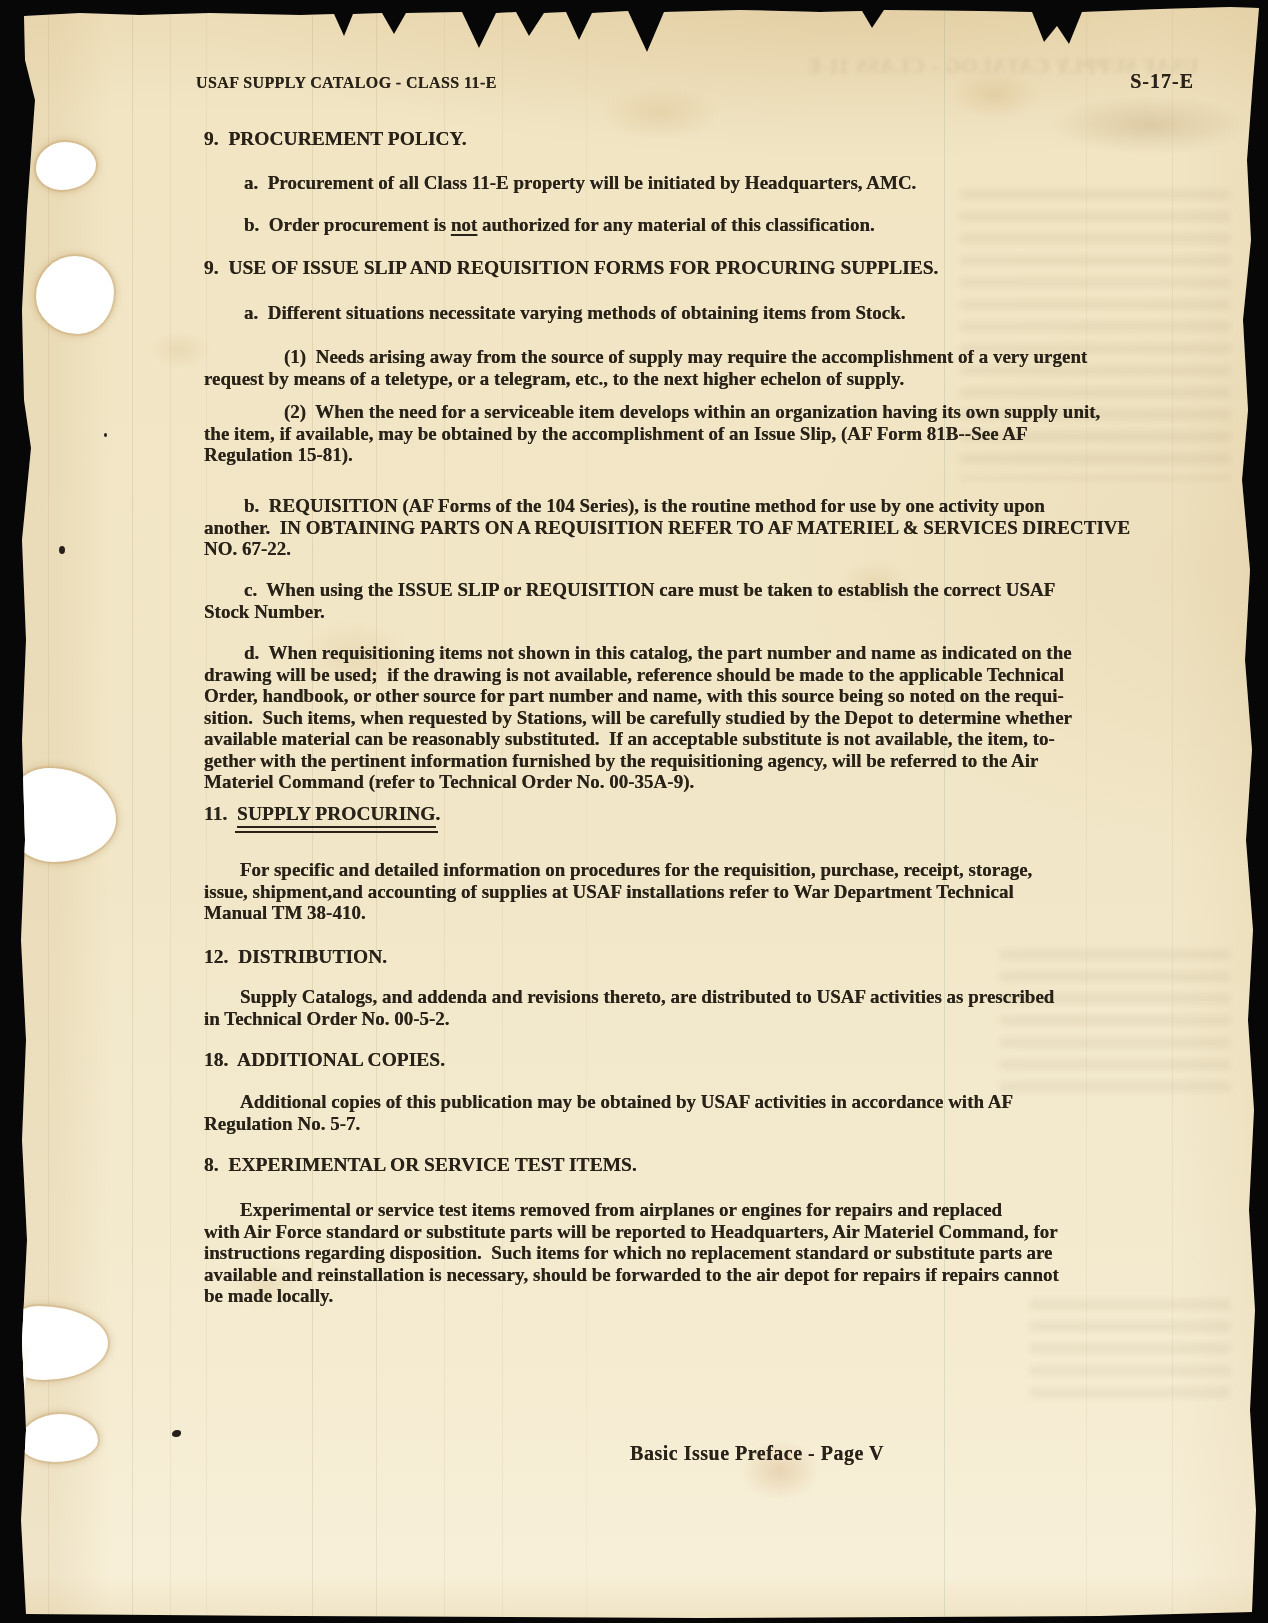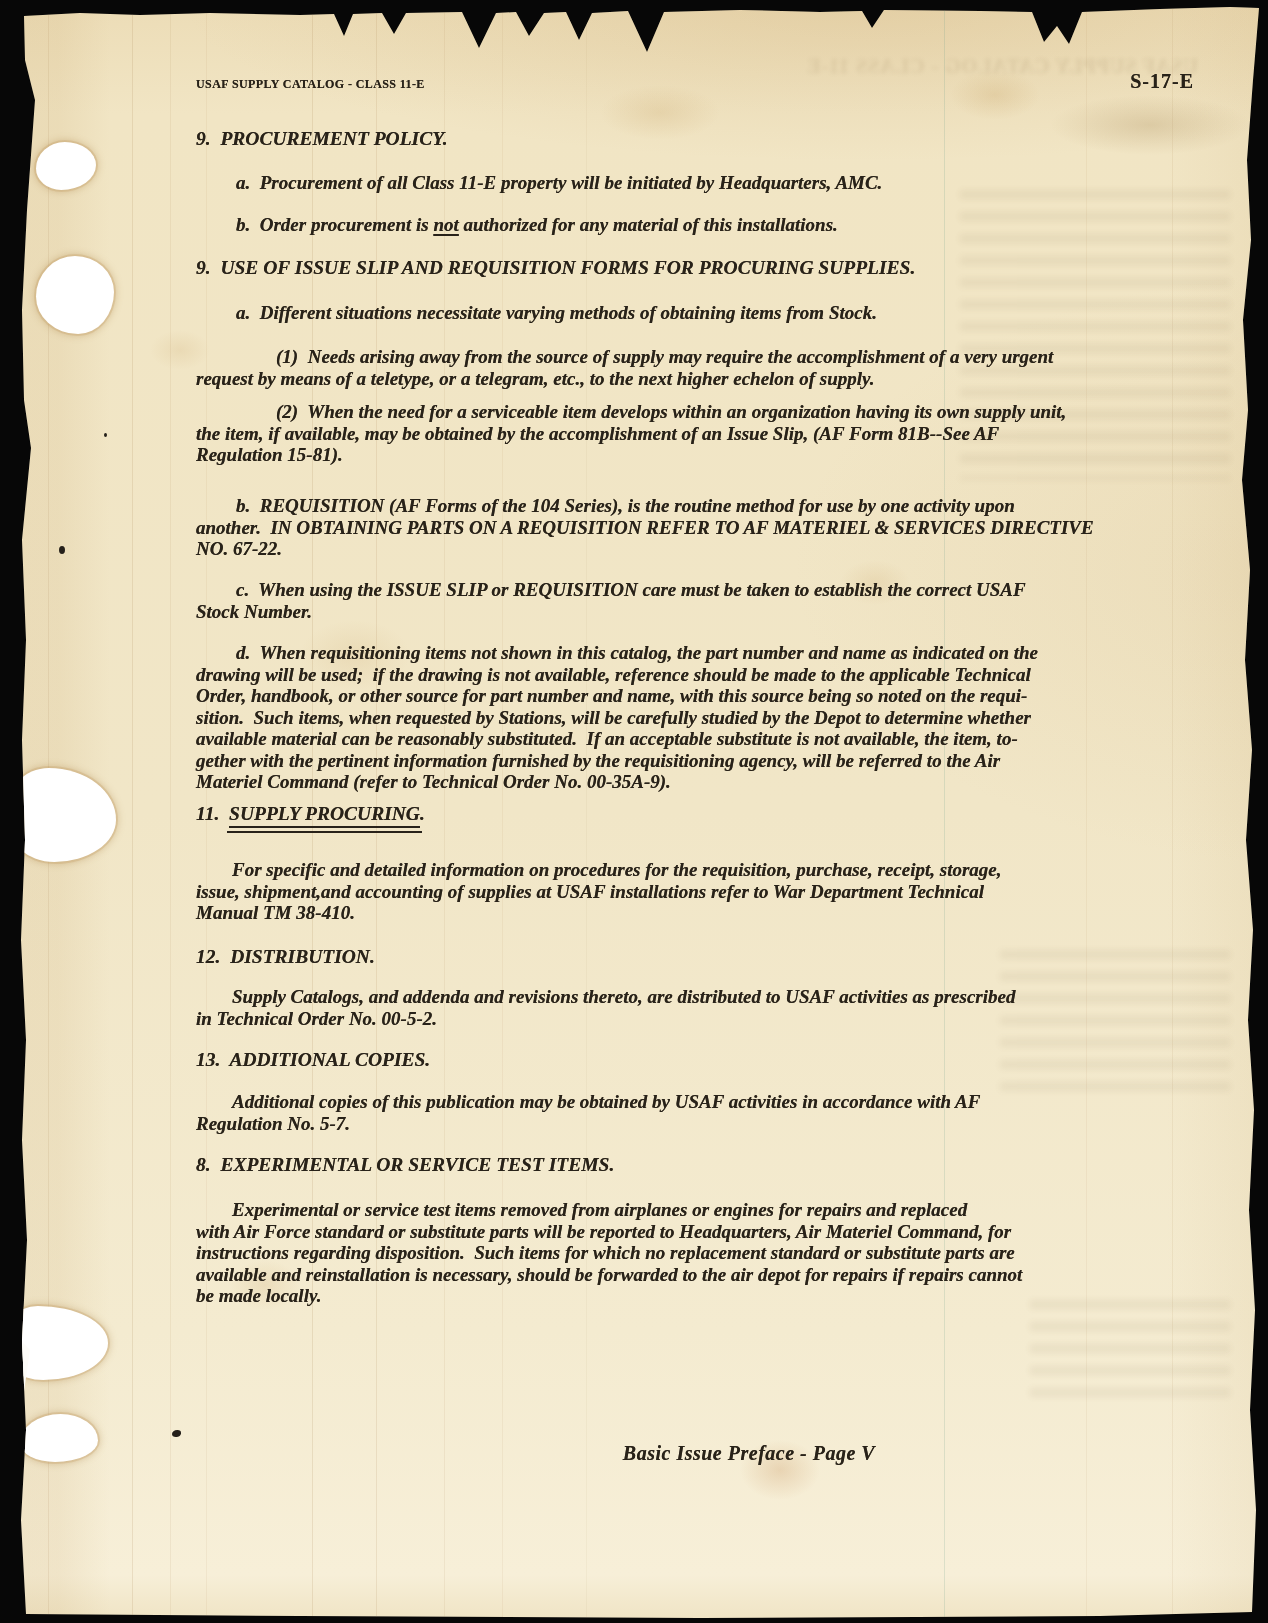--- a/index.html
+++ b/index.html
@@ -40,28 +40,28 @@
   .speck{position:absolute;background:#25201a;border-radius:50%;}
   .ghost-header{
     position:absolute;top:55px;right:70px;width:520px;
     transform:scaleX(-1);filter:blur(2px);opacity:.13;color:#7a5f38;
     font-weight:bold;font-size:20px;letter-spacing:1px;white-space:nowrap;
   }
   .ghost-block{position:absolute;opacity:.07;filter:blur(3px);
     background:repeating-linear-gradient(180deg, #6b5432 0 9px, transparent 9px 22px);}
   
   .content{position:absolute;left:196px;top:0;width:1010px;color:#282219;}
-  .blk{position:absolute;left:0;width:100%;white-space:pre-wrap;
+  .blk{position:absolute;left:8px;width:100%;white-space:pre-wrap;
        font-weight:bold;font-size:19px;line-height:21.5px;
-       text-shadow:0 0 .5px rgba(45,35,22,.75);font-style:italic;}
+       text-shadow:0 0 .5px rgba(45,35,22,.75);}
   .blk.h{font-size:19.5px;}
   .hdr{display:flex;justify-content:space-between;align-items:baseline;
        position:absolute;top:70px;left:0;width:100%;font-weight:bold;
        text-shadow:0 0 .5px rgba(45,35,22,.75);}
-  .hdr .t{font-size:12px;letter-spacing:.4px;}
+  .hdr .t{font-size:16px;letter-spacing:.4px;}
   .hdr .c{font-size:20px;margin-right:12px;letter-spacing:1px;}
   .i36{text-indent:36px;} .i40{text-indent:40px;} .i80{text-indent:80px;}
   .u{text-decoration:underline;text-decoration-thickness:2px;text-underline-offset:3px;}
   .uu{position:relative;border-bottom:2.5px solid currentColor;padding-bottom:2px;}
   .uu::after{content:"";position:absolute;left:-2px;right:-2px;bottom:-7px;height:2.5px;background:currentColor;}
   .footer{text-align:center;padding-left:48px;font-size:20px;letter-spacing:.5px;}
 </style>
 </head>
 <body>
 
@@ -108,21 +108,21 @@
 
   <div class="content">
 
     <div class="hdr">
       <span class="t">USAF SUPPLY CATALOG - CLASS 11-E</span>
       <span class="c">S-17-E</span>
     </div>
 
     <div class="blk h" style="top:128px">9.  PROCUREMENT POLICY.</div>
     <div class="blk i40" style="top:172px">a.  Procurement of all Class 11-E property will be initiated by Headquarters, AMC.</div>
-    <div class="blk i40" style="top:214px"><span>b.  Order procurement is </span><span class="u">not</span><span> authorized for any material of this installations.</span></div>
+    <div class="blk i40" style="top:214px"><span>b.  Order procurement is </span><span class="u">not</span><span> authorized for any material of this classification.</span></div>
 
     <div class="blk h" style="top:257px">9.  USE OF ISSUE SLIP AND REQUISITION FORMS FOR PROCURING SUPPLIES.</div>
     <div class="blk i40" style="top:302px">a.  Different situations necessitate varying methods of obtaining items from Stock.</div>
     <div class="blk i80" style="top:346px">(1)  Needs arising away from the source of supply may require the accomplishment of a very urgent
 request by means of a teletype, or a telegram, etc., to the next higher echelon of supply.</div>
     <div class="blk i80" style="top:401px">(2)  When the need for a serviceable item develops within an organization having its own supply unit,
 the item, if available, may be obtained by the accomplishment of an Issue Slip, (AF Form 81B--See AF
 Regulation 15-81).</div>
     <div class="blk i40" style="top:495px">b.  REQUISITION (AF Forms of the 104 Series), is the routine method for use by one activity upon
 another.  IN OBTAINING PARTS ON A REQUISITION REFER TO AF MATERIEL &amp; SERVICES DIRECTIVE
@@ -139,21 +139,21 @@
 
     <div class="blk h" style="top:803px"><span>11.  </span><span class="uu">SUPPLY PROCURING</span><span>.</span></div>
     <div class="blk i36" style="top:859px">For specific and detailed information on procedures for the requisition, purchase, receipt, storage,
 issue, shipment,and accounting of supplies at USAF installations refer to War Department Technical
 Manual TM 38-410.</div>
 
     <div class="blk h" style="top:946px">12.  DISTRIBUTION.</div>
     <div class="blk i36" style="top:986px">Supply Catalogs, and addenda and revisions thereto, are distributed to USAF activities as prescribed
 in Technical Order No. 00-5-2.</div>
 
-    <div class="blk h" style="top:1049px">13.  ADDITIONAL COPIES.</div>
+    <div class="blk h" style="top:1049px">18.  ADDITIONAL COPIES.</div>
     <div class="blk i36" style="top:1091px">Additional copies of this publication may be obtained by USAF activities in accordance with AF
 Regulation No. 5-7.</div>
 
     <div class="blk h" style="top:1154px">8.  EXPERIMENTAL OR SERVICE TEST ITEMS.</div>
     <div class="blk i36" style="top:1199px">Experimental or service test items removed from airplanes or engines for repairs and replaced
 with Air Force standard or substitute parts will be reported to Headquarters, Air Materiel Command, for
 instructions regarding disposition.  Such items for which no replacement standard or substitute parts are
 available and reinstallation is necessary, should be forwarded to the air depot for repairs if repairs cannot
 be made locally.</div>
 

